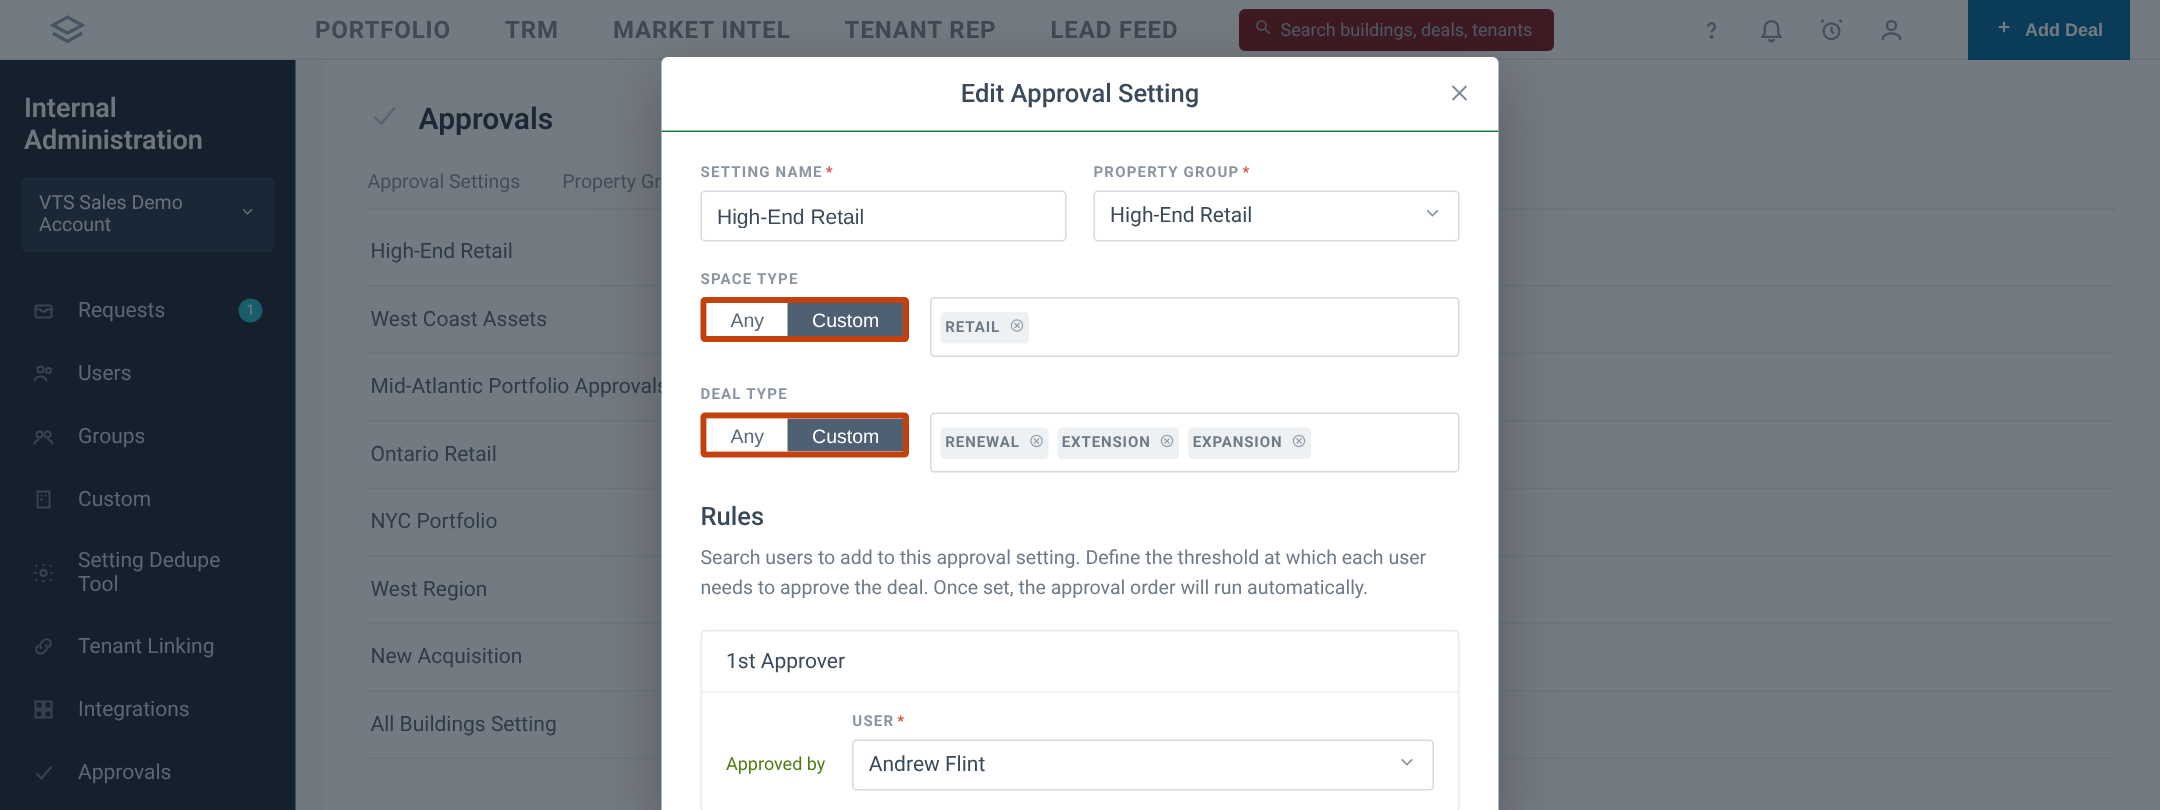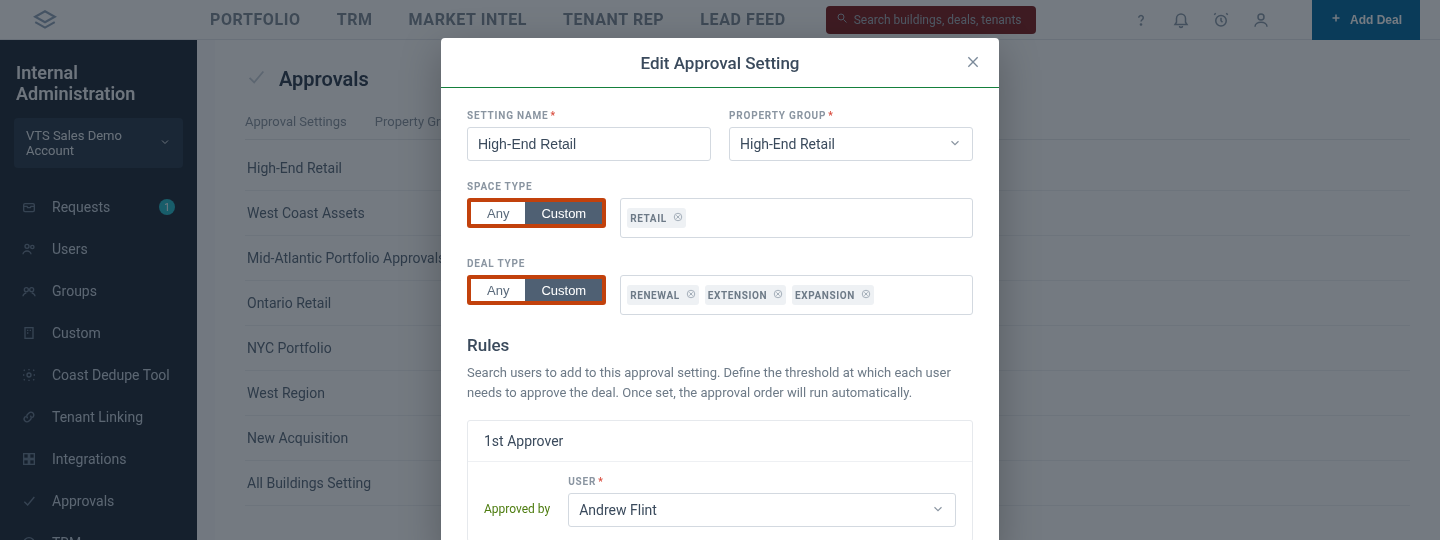--- a/index.html
+++ b/index.html
@@ -258,21 +258,21 @@
       </span>
     <span>Custom</span>
   </div>
   <div class="sidebar-item">
     <span class="icon">
         <svg viewBox="0 0 24 24" fill="none" stroke="currentColor" stroke-width="2">
           <circle cx="12" cy="12" r="3"></circle>
           <path d="M12 3v2M12 19v2M4.2 4.2l1.4 1.4M18.4 18.4l1.4 1.4M3 12h2M19 12h2M4.2 19.8l1.4-1.4M18.4 5.6l1.4-1.4"></path>
         </svg>
       </span>
-    <span>Coast Dedupe Tool</span>
+    <span>Setting Dedupe Tool</span>
   </div>
   <div class="sidebar-item">
     <span class="icon">
         <svg viewBox="0 0 24 24" fill="none" stroke="currentColor" stroke-width="2">
           <path d="M10 14a4 4 0 0 1 0-6l2-2a4 4 0 0 1 6 6l-1 1"></path>
           <path d="M14 10a4 4 0 0 1 0 6l-2 2a4 4 0 0 1-6-6l1-1"></path>
         </svg>
       </span>
     <span>Tenant Linking</span>
   </div>

